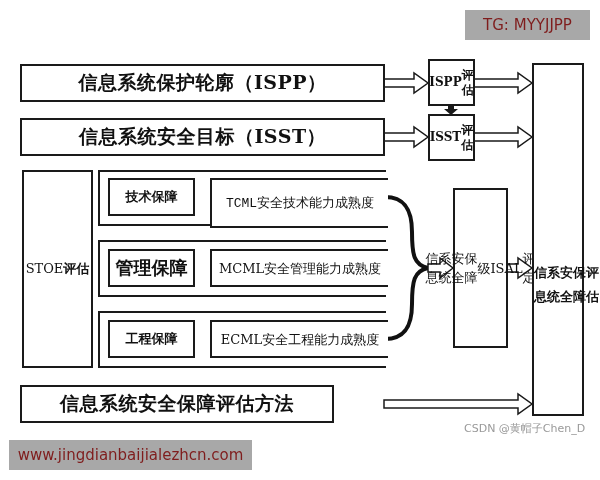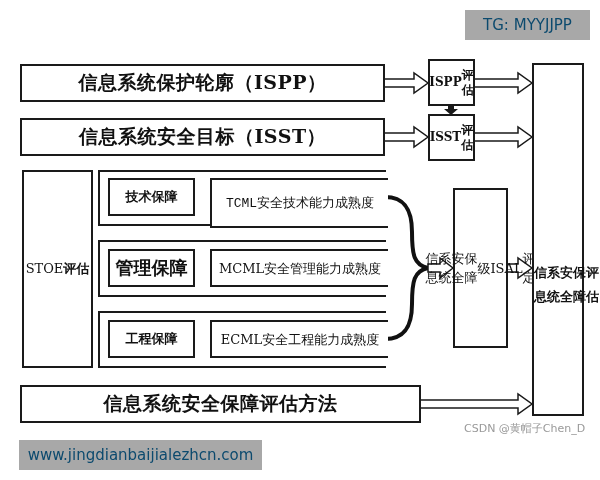--- a/index.html
+++ b/index.html
@@ -16,21 +16,21 @@
       text-align: center;
     }
     .wide-label { font-size: 19px; font-weight: bold; letter-spacing: 0.5px; }
     .small-label { font-size: 12px; line-height: 15px; font-weight: bold; }
     .stack { flex-direction: row; }
     .mid-label { font-size: 13px; line-height: 15px; }
     .vertical-text { font-size: 13px; line-height: 24px; font-weight: bold; }
     .isal-text { font-size: 13px; line-height: 19px; }
     svg.overlay { position: absolute; left: 0; top: 0; pointer-events: none; }
     .wm {
-      position: absolute; background: #a8a8a8; color: #0c4a6e;
+      position: absolute; background: #a8a8a8; color: #7f1d1d;
       font-family: "DejaVu Sans", "Liberation Sans", sans-serif;
       display: flex; align-items: center; justify-content: center;
     }
     .credit {
       position: absolute; font-family: "DejaVu Sans", "Liberation Sans", sans-serif;
       font-size: 11px; color: #999;
     }
   </style>
 </head>
 <body>
@@ -123,25 +123,25 @@
 </div>
 
 <div class="box stack vertical-text" style="left:532px; top:63px; width:52px; height:353px; justify-content:flex-start; padding-top:90px;">
   <span>信息</span>
   <span>系统</span>
   <span>安全</span>
   <span>保障</span>
   <span>评估</span>
 </div>
 
-<div class="box wide-label" style="left:20px; top:385px; width:401px; height:38px;text-align:right;">
+<div class="box wide-label" style="left:20px; top:385px; width:314px; height:38px;text-align:right;">
   <span>信息系统安全保障评估方法</span>
 </div>
 
 <div class="wm" style="left:465px; top:10px; width:125px; height:30px; font-size:15px;">
   <span>TG: MYYJJPP</span>
 </div>
-<div class="wm" style="left:19px; top:440px; width:243px; height:30px; font-size:15px;">
+<div class="wm" style="left:9px; top:440px; width:243px; height:30px; font-size:15px;">
   <span>www.jingdianbaijialezhcn.com</span>
 </div>
 <div class="credit" style="left:464px; top:421px;">
   <span>CSDN @黄帽子Chen_D</span>
 </div>
 
 </body></html>

